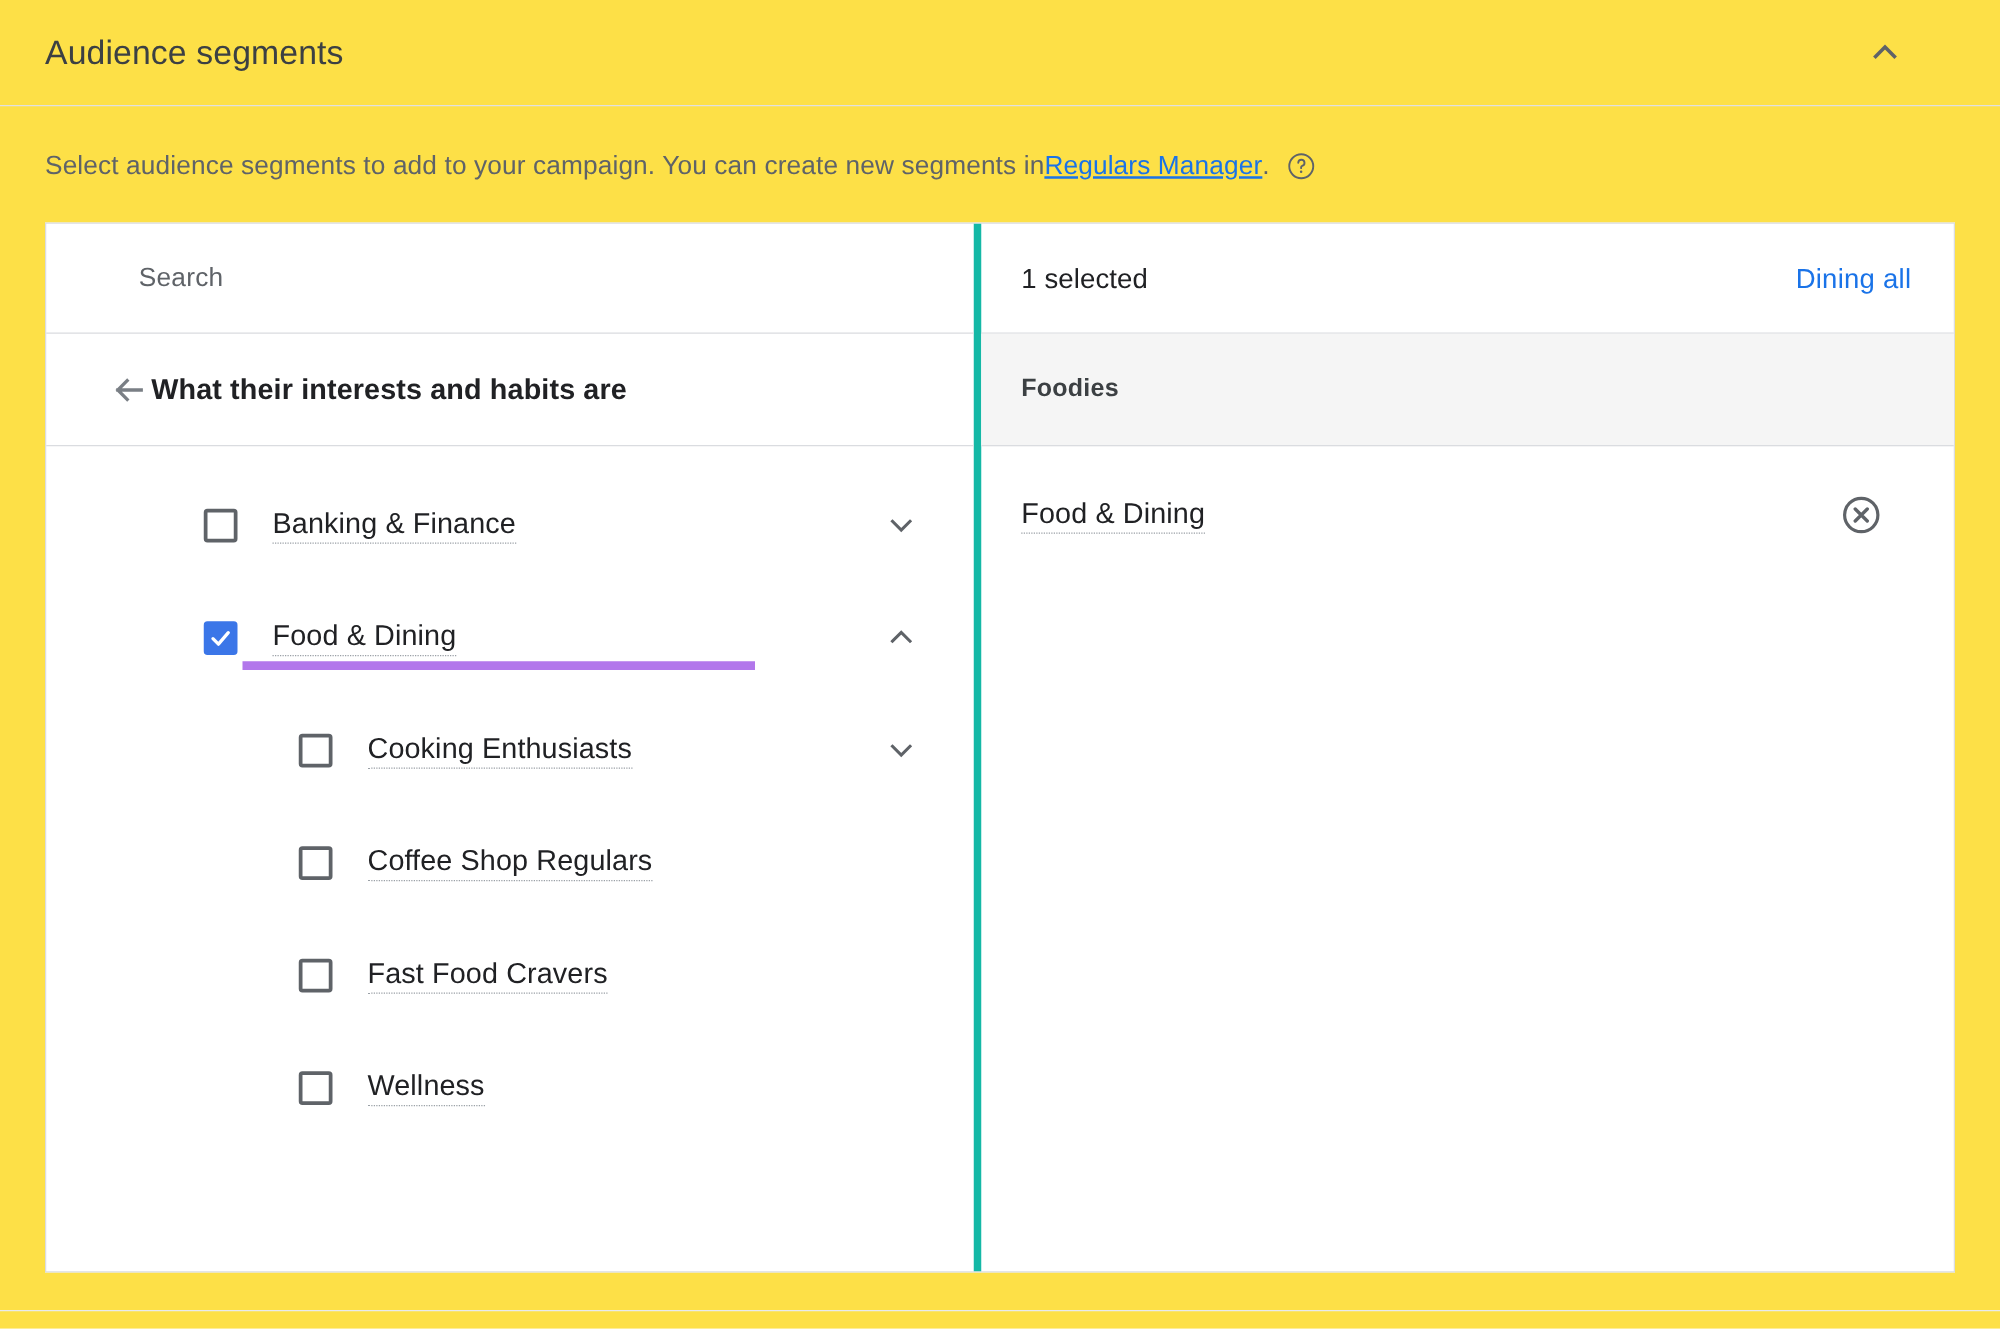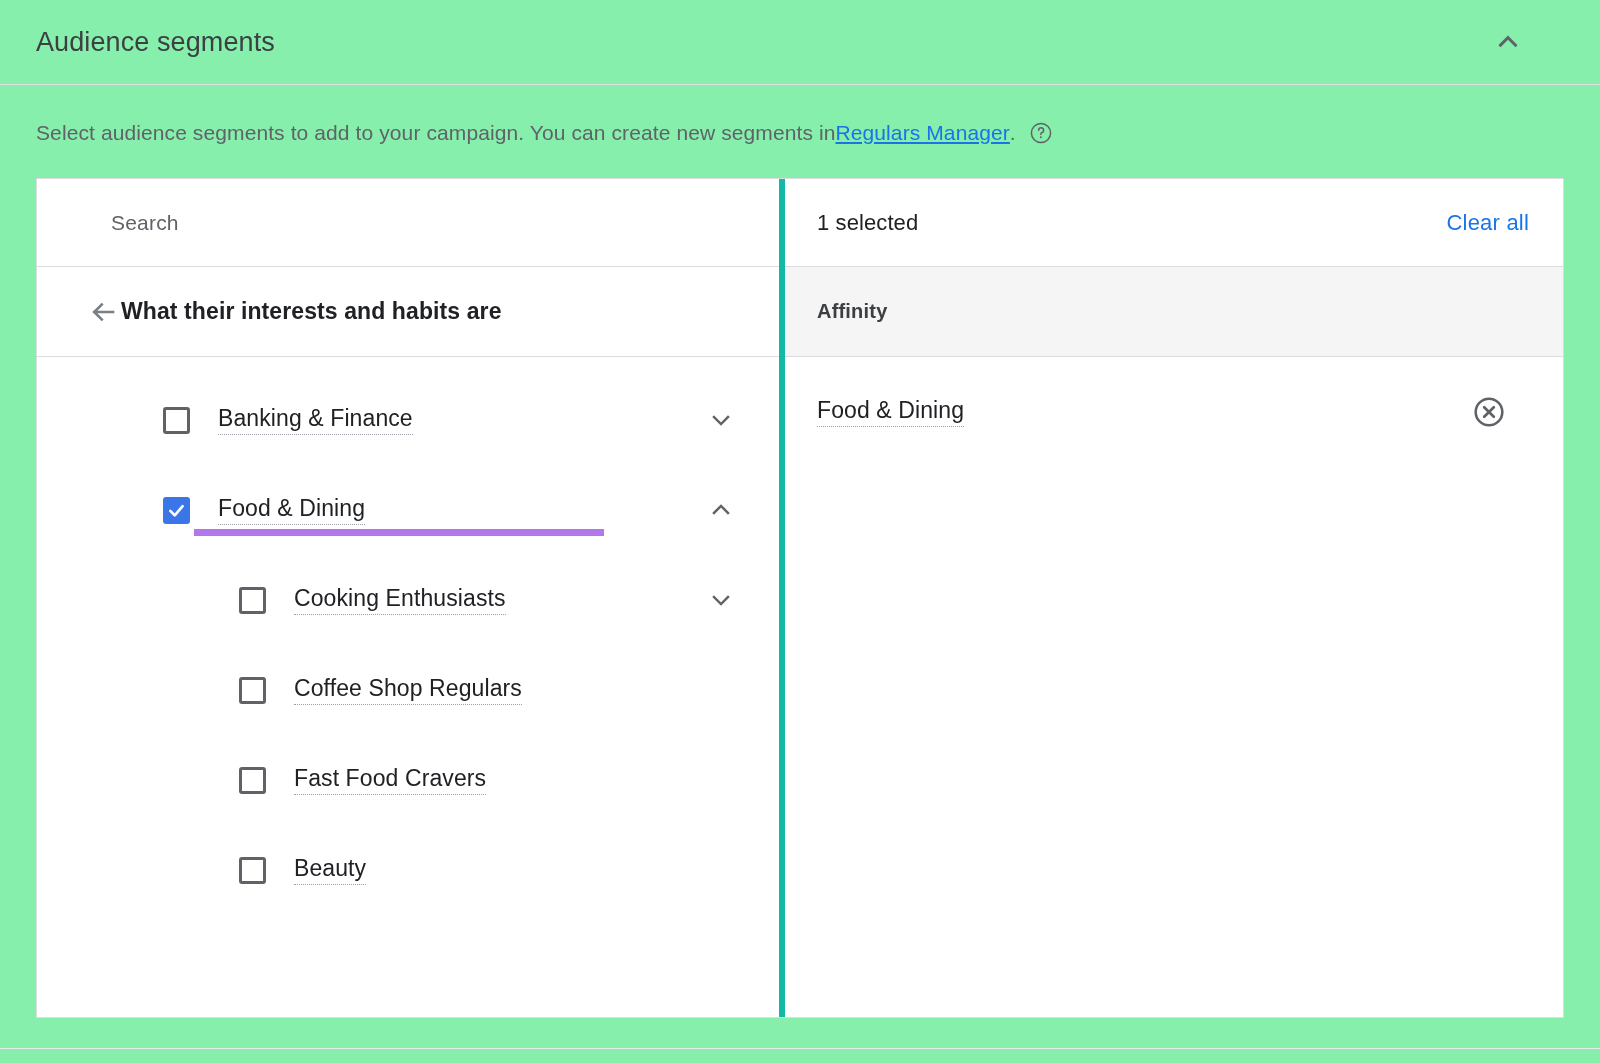--- a/index.html
+++ b/index.html
@@ -7,21 +7,21 @@
   html, body {
     margin: 0;
     padding: 0;
     background: #ffffff;
     font-family: "Liberation Sans", sans-serif;
   }
   .page {
     position: relative;
     width: 1600px;
     height: 1063px;
-    background: #86efac;
+    background: #fde047;
     overflow: hidden;
   }
 
   
   .card-header {
     position: relative;
     height: 85px;
     border-bottom: 1px solid #e0e0e0;
     display: flex;
     align-items: center;
@@ -359,32 +359,32 @@
           <span class="row-label">Coffee Shop Regulars</span>
         </div>
 
         <div class="list-row level-1">
           <span class="cb"></span>
           <span class="row-label">Fast Food Cravers</span>
         </div>
 
         <div class="list-row level-1">
           <span class="cb"></span>
-          <span class="row-label">Beauty</span>
+          <span class="row-label">Wellness</span>
         </div>
 
       </div>
     </div>
 
     <div class="col-right">
       <div class="selected-header">
         <span class="selected-count">1 selected</span>
-        <span class="clear-all">Clear all</span>
+        <span class="clear-all">Dining all</span>
       </div>
-      <div class="group-header">Affinity</div>
+      <div class="group-header">Foodies</div>
       <div class="selected-list">
         <div class="selected-row">
           <span class="selected-label">Food &amp; Dining</span>
           <span class="remove-btn">
             <svg width="34" height="34" viewBox="0 0 24 24">
               <circle cx="12" cy="12" r="9.4" fill="none" stroke="#5f6368" stroke-width="1.8"></circle>
               <path d="M8.6 8.6 L15.4 15.4 M15.4 8.6 L8.6 15.4" stroke="#5f6368" stroke-width="1.9" stroke-linecap="round"></path>
             </svg>
           </span>
         </div>

